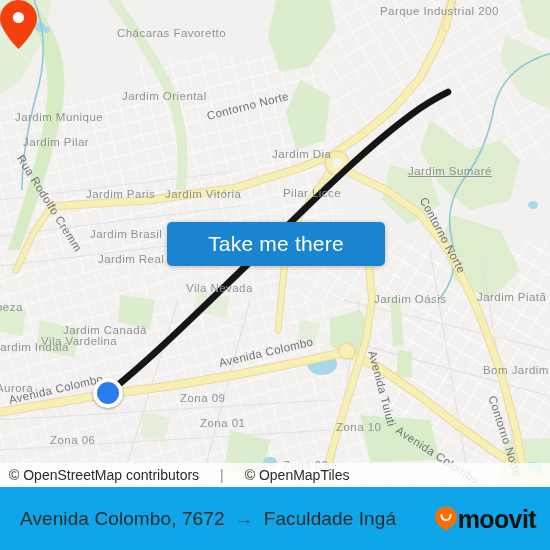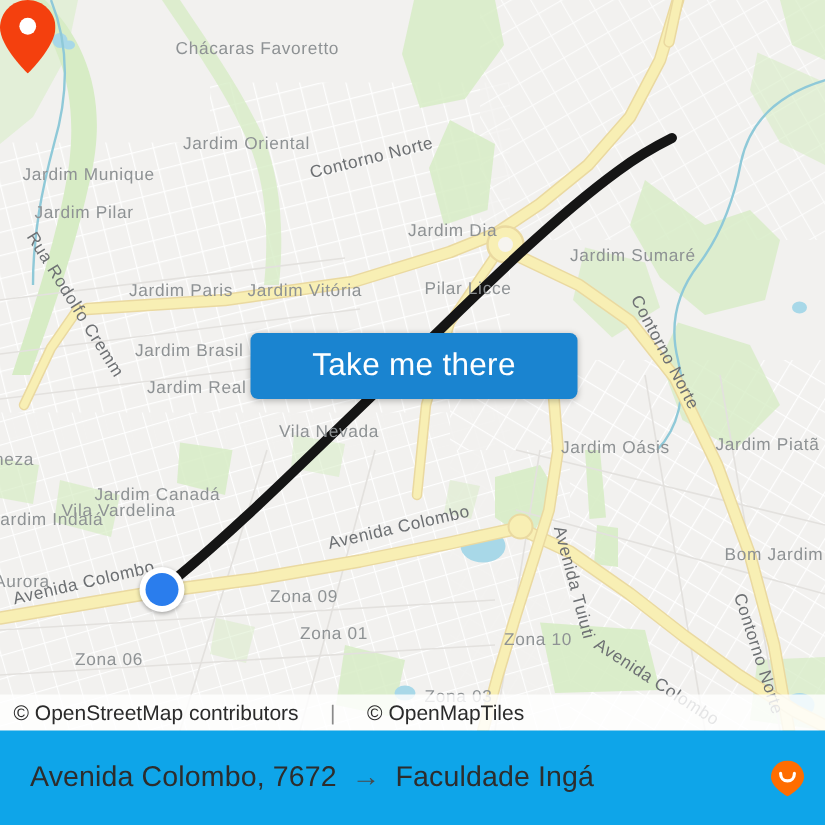--- a/index.html
+++ b/index.html
@@ -241,22 +241,25 @@
     <div class="maplabel two" style="left:117px;top:27px;width:96px;">
       <span>Chácaras Favoretto</span>
     </div>
     <div class="maplabel" style="left:122px;top:90px;">Jardim Oriental</div>
     <div class="maplabel" style="left:15px;top:111px;">Jardim Munique</div>
     <div class="maplabel" style="left:23px;top:136px;">Jardim Pilar</div>
     <div class="maplabel" style="left:86px;top:188px;">Jardim Paris</div>
     <div class="maplabel" style="left:165px;top:188px;">Jardim Vitória</div>
     <div class="maplabel" style="left:90px;top:228px;">Jardim Brasil</div>
     <div class="maplabel" style="left:98px;top:253px;">Jardim Real</div>
+    <div class="maplabel two" style="left:380px;top:5px;width:110px;">
+      <span>Parque Industrial 200</span>
+    </div>
     <div class="maplabel" style="left:272px;top:148px;">Jardim Dia</div>
-    <div class="maplabel" style="left:380px;top:165px;">Jardim Sumaré</div>
+    <div class="maplabel" style="left:408px;top:165px;text-decoration:underline;">Jardim Sumaré</div>
     <div class="maplabel" style="left:283px;top:187px;">Pilar Licce</div>
     <div class="maplabel" style="left:186px;top:282px;">Vila Nevada</div>
     <div class="maplabel" style="left:41px;top:291px;margin-top:44px;">Vila Vardelina</div>
     <div class="maplabel" style="left:-4px;top:301px;">neza</div>
     <div class="maplabel" style="left:63px;top:324px;">Jardim Canadá</div>
     <div class="maplabel" style="left:-6px;top:341px;">Jardim Indaiá</div>
     <div class="maplabel" style="left:-4px;top:382px;">Aurora</div>
     <div class="maplabel" style="left:374px;top:293px;">Jardim Oásis</div>
     <div class="maplabel" style="left:477px;top:291px;">Jardim Piatã</div>
     <div class="maplabel" style="left:483px;top:364px;">Bom Jardim</div>
@@ -298,16 +301,17 @@
       <span>Avenida Colombo, 7672</span>
       <span class="arrow">→</span>
       <span>Faculdade Ingá</span>
     </div>
 
     <div id="brand">
       <svg width="22" height="24" viewBox="0 0 22 24">
         <path d="M11 0 C4.9 0 0 4.9 0 11 C0 18 11 24 11 24 C11 24 22 18 22 11 C22 4.9 17.1 0 11 0 Z" fill="#ff6d00"></path>
         <path d="M6.4 8.6 C6.4 11.6 8.4 13.6 11 13.6 C13.6 13.6 15.6 11.6 15.6 8.6" fill="none" stroke="#ffffff" stroke-width="2.1" stroke-linecap="round"></path>
       </svg>
+      <span class="wordmark">moovit</span>
     </div>
   </div>
 
 </div>
 
 </body></html>

